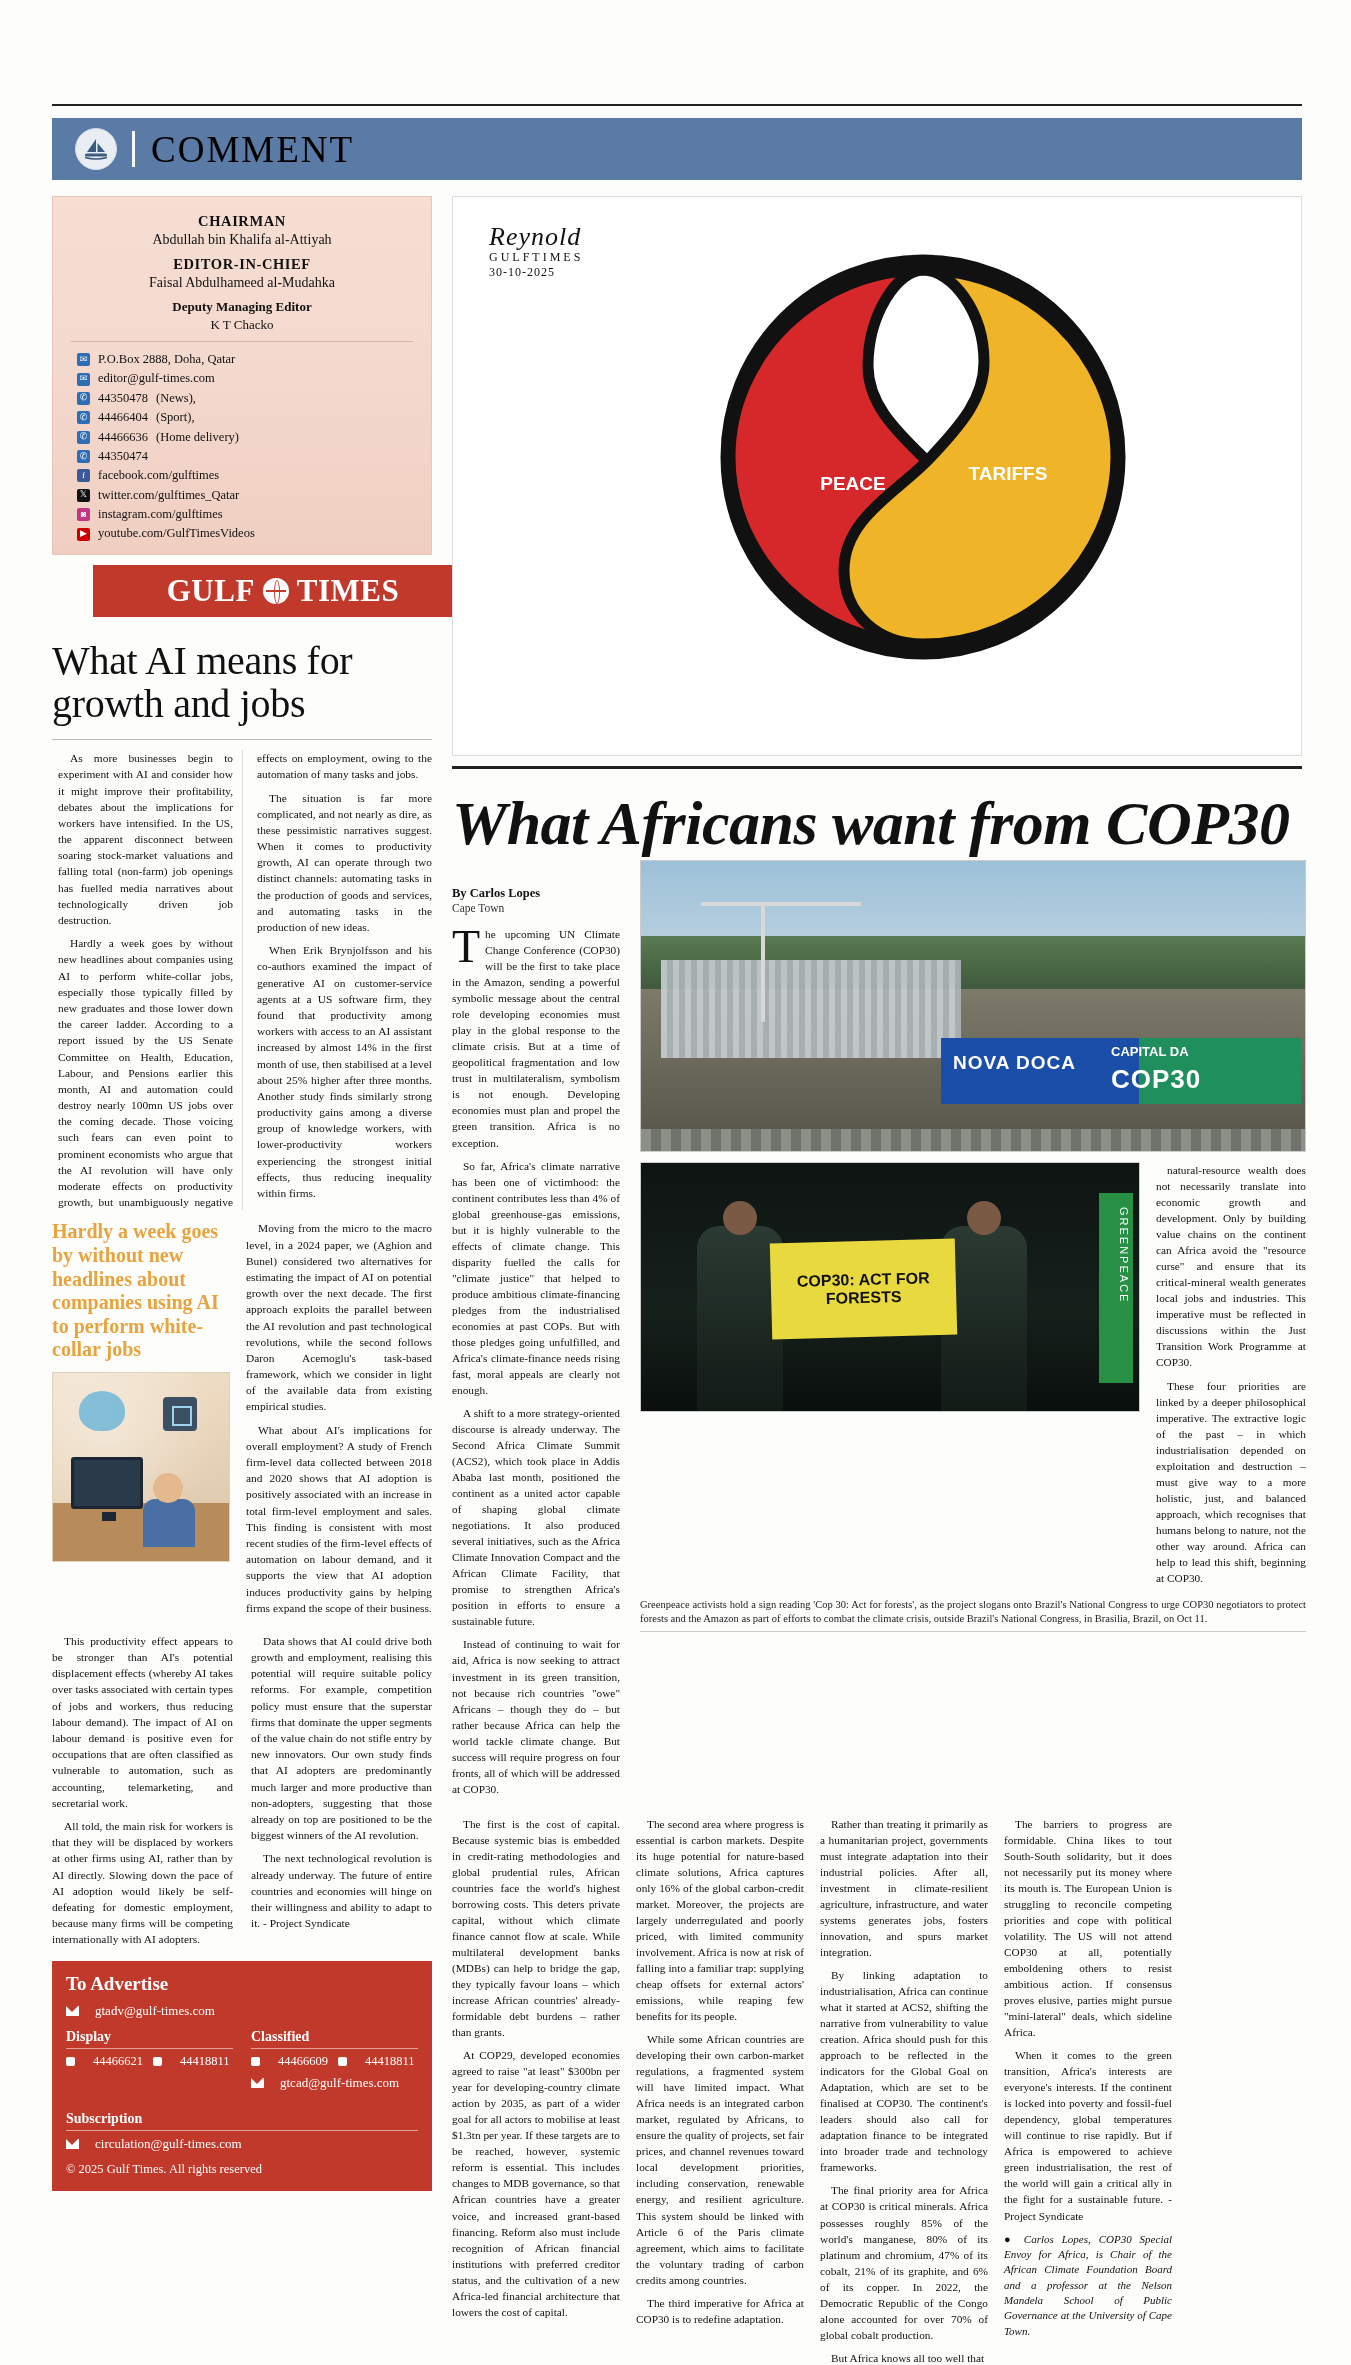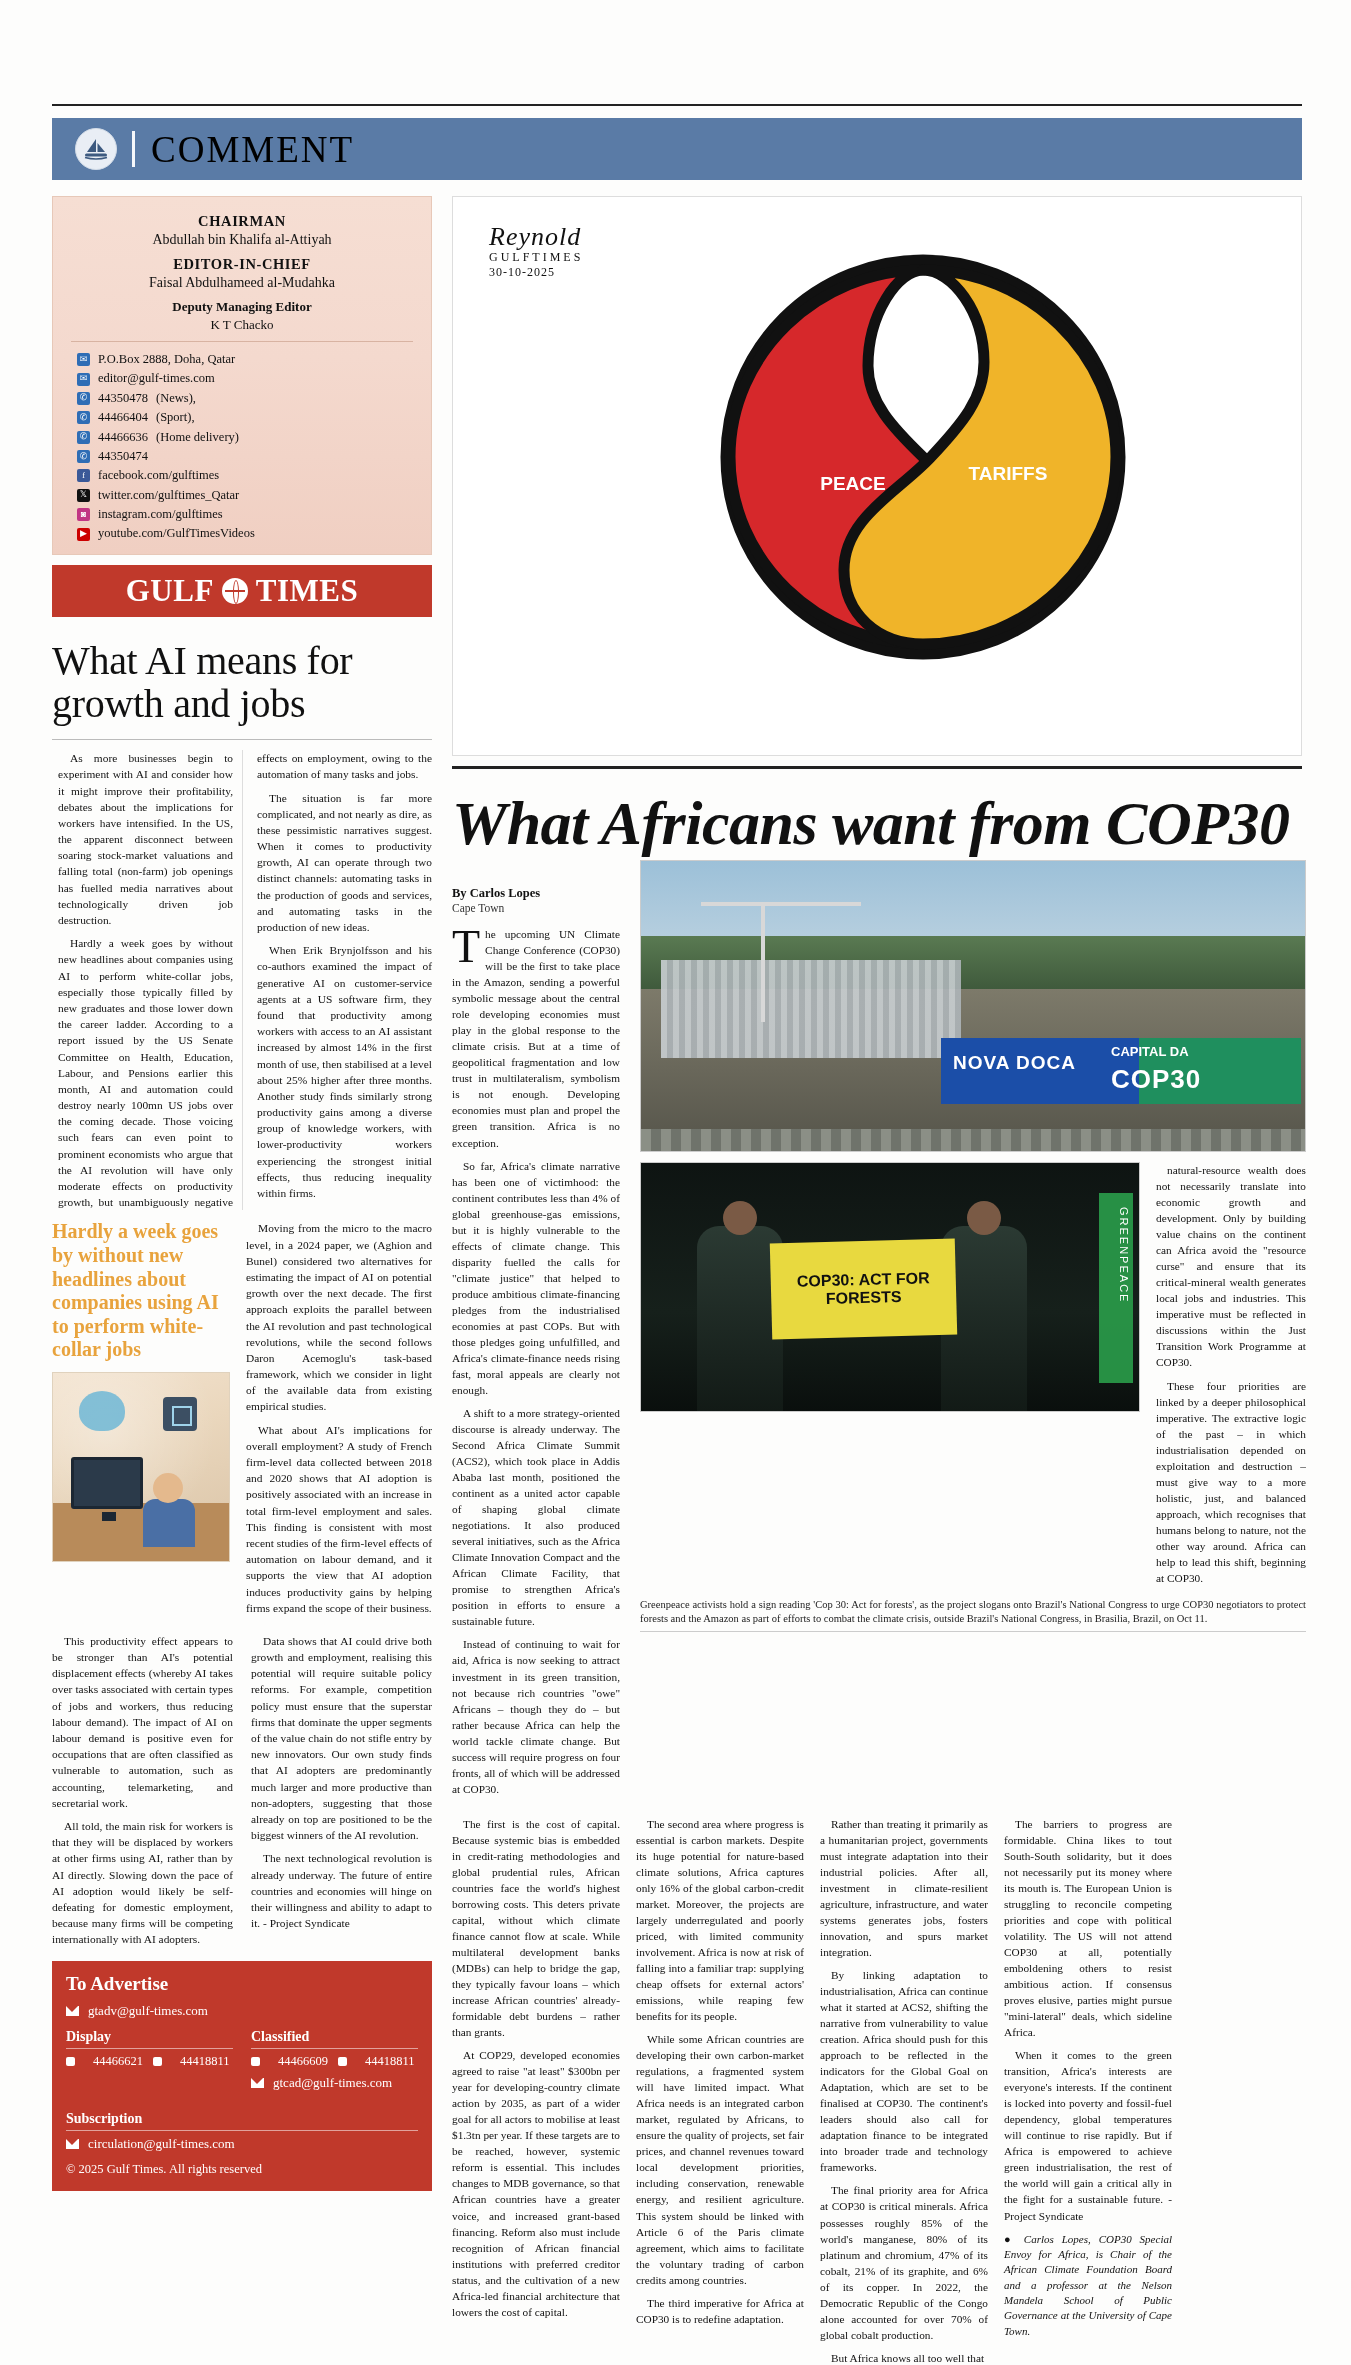--- a/index.html
+++ b/index.html
@@ -88,21 +88,21 @@
   .ci.phone { background:#2f6db5; }
   .ci.fb { background:#3b5998; }
   .ci.x { background:#111; }
   .ci.ig { background:#c13584; }
   .ci.yt { background:#cc0000; }
   .ci.mail { background:#2f6db5; }
 
   
   .gt-logo {
     width:380px; height:52px; background:#c0392b; margin-top:10px;
-    display:flex; align-items:center; justify-content:center; gap:8px;
+    display:flex; align-items:center; justify-content:center; gap:8px;margin-left:41px;
   }
   .gt-word {
     color:#fff; font-family:"Liberation Serif", serif; font-weight:bold;
     font-size:31px; letter-spacing:.5px;
   }
   .gt-globe {
     width:26px;height:26px;border-radius:50%;
     background:#fff; position:relative;
   }
   .gt-globe:after{
@@ -157,21 +157,21 @@
     column-count:2; column-gap:18px;
   }
   .after-illus p { margin:0 0 7px 0; text-indent:12px;}
 
   
   .ad-box {
     width:380px; background:#c0392b; color:#fff; margin-top:14px;
     padding:12px 14px 14px 14px;
   }
   .ad-title { font-size:19px; font-weight:bold; margin-bottom:8px;}
-  .ad-mail { font-size:13px; display:flex; align-items:center; gap:9px; margin-bottom:10px;}
+  .ad-mail { font-size:13px; display:flex; align-items:center; gap:16px; margin-bottom:10px;}
   .ad-mail .mi { width:13px;height:10px;background:#fff; display:inline-block; position:relative;}
   .ad-mail .mi:after{content:"";position:absolute;left:0;top:0;border-left:6.5px solid transparent;border-right:6.5px solid transparent;border-top:6px solid #c0392b;}
   .ad-cols { display:flex; gap:18px; }
   .ad-col { flex:1; }
   .ad-h { font-size:14px; font-weight:bold; border-bottom:1px solid #ffffff88; padding-bottom:3px; margin-bottom:5px;}
   .ad-nums { display:flex; flex-wrap:wrap; gap:6px 10px; font-size:12.5px;}
   .ad-num { display:flex; align-items:center; gap:18px;}
   .ad-num .pi { width:9px;height:9px;background:#fff;border-radius:2px;}
   .ad-sub { margin-top:10px;}
   .copyright { margin-top:10px; font-size:12.5px; }

